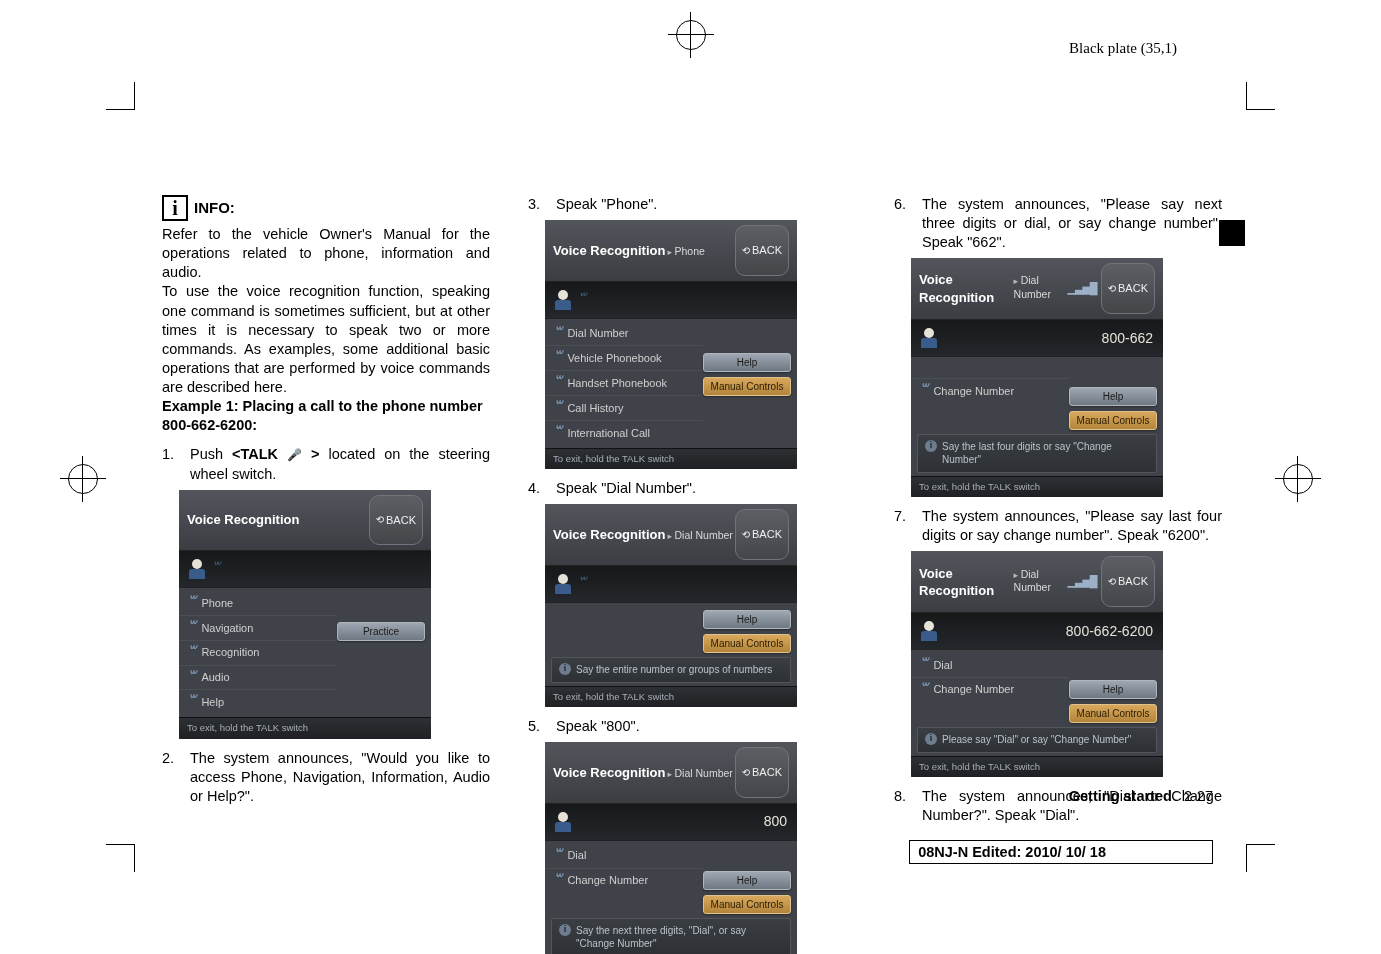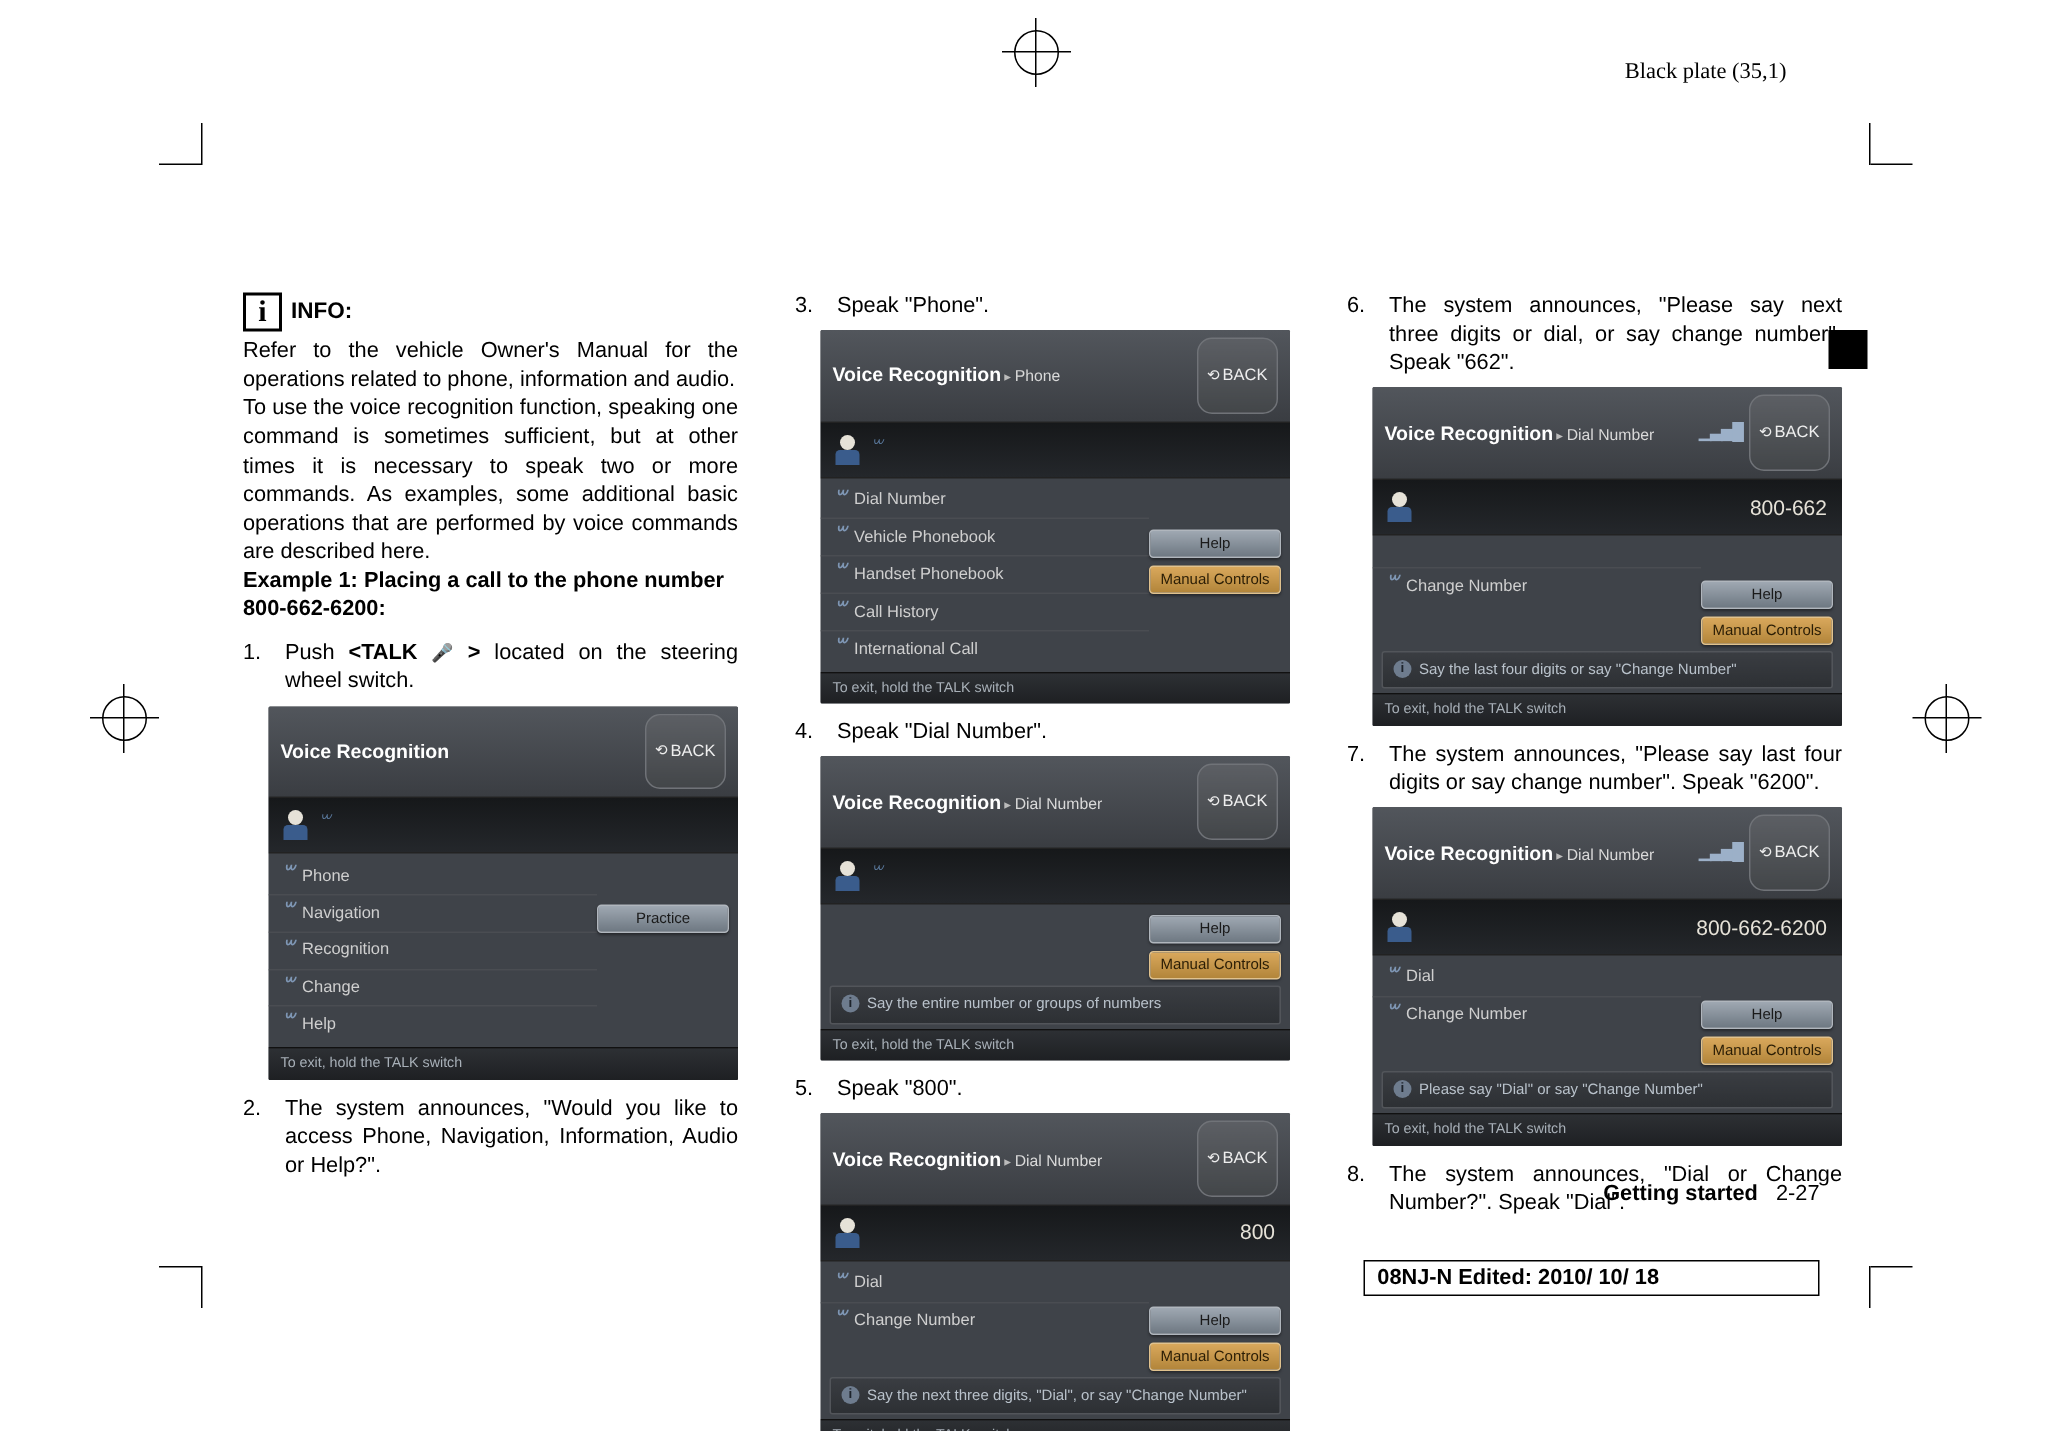--- a/index.html
+++ b/index.html
@@ -27,21 +27,21 @@
   .reg-mark .circ { position: absolute; width: 30px; height: 30px; border: 1px solid #000; border-radius: 50%; top: 8px; left: 8px; }
   .reg-mark .hline { position: absolute; width: 46px; height: 1px; background: #000; top: 22px; left: 0; }
   .reg-mark .vline { position: absolute; width: 1px; height: 46px; background: #000; top: 0; left: 22px; }
   .reg-top { top: 12px; left: 668px; }
   .reg-left { top: 456px; left: 60px; }
   .reg-right { top: 456px; right: 60px; }
 
   .header-right {
     position: absolute;
     top: 40px;
-    right: 190px;
+    right: 204px;
     font-size: 15px;
     font-family: "Times New Roman", serif;
   }
   .black-tab {
     position: absolute;
     top: 220px;
     right: 136px;
     width: 26px;
     height: 26px;
     background: #000;
@@ -72,21 +72,21 @@
   ol.steps { list-style: none; counter-reset: none; }
   ol.steps > li { display: flex; gap: 10px; margin-bottom: 6px; }
   ol.steps > li > .num { flex-shrink: 0; width: 18px; }
   ol.steps > li > .txt { flex: 1; text-align: justify; }
 
   .talk { font-weight: bold; }
   .talk-icon { display: inline-block; vertical-align: middle; font-size: 12px; }
 
   
   .vrbox {
-    width: 313px; margin: 6px 0 10px 17px;
+    width: 252px; margin: 6px 0 10px 17px;
     background: #3f4349;
     border-radius: 1px;
     font-size: 11px;
     color: #fff;
     overflow: hidden;
   }
   .vrbox .titlebar {
     display: flex; align-items: center; justify-content: space-between;
     padding: 5px 8px;
     background: linear-gradient(#52565c, #3a3d42);
@@ -267,21 +267,21 @@
             <div class="vr-item">
                 <span class="quote">꒳</span>
                 <span>Navigation</span>
               </div>
             <div class="vr-item">
                 <span class="quote">꒳</span>
                 <span>Recognition</span>
               </div>
             <div class="vr-item">
                 <span class="quote">꒳</span>
-                <span>Change</span>
+                <span>Audio</span>
               </div>
             <div class="vr-item">
                 <span class="quote">꒳</span>
                 <span>Help</span>
               </div>
           </div>
           <div class="vr-side">
             <div style="height:22px"></div>
             <div class="softbtn">Practice</div>
           </div>

